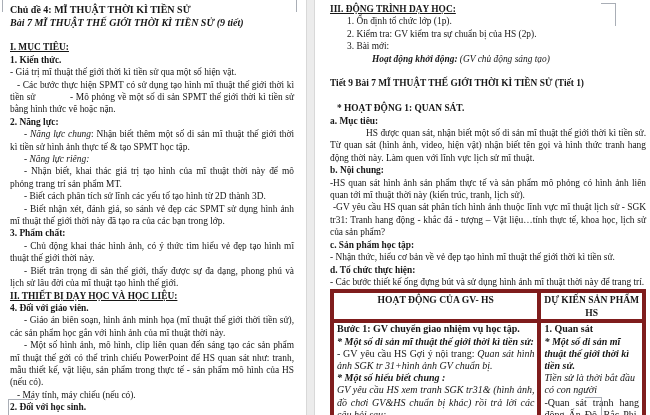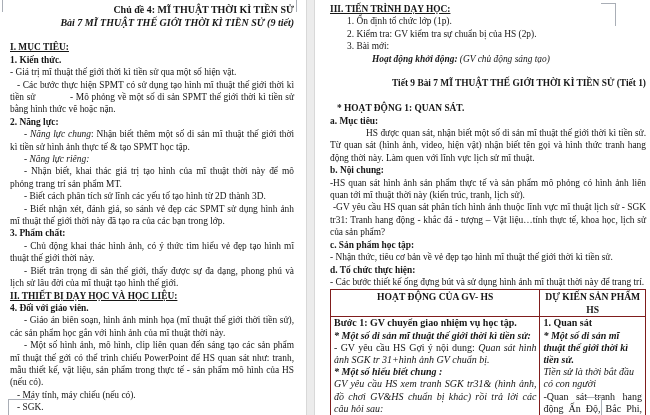--- a/index.html
+++ b/index.html
@@ -11,31 +11,31 @@
   .page{position:absolute;top:0;height:415px;background:#ffffff;box-sizing:border-box;overflow:hidden}
   .page-left{left:0;width:306px;padding:3px 12px 0 10px}
   .page-right{left:315px;width:335px;padding:3px 4px 0 15px}
   .gutter{position:absolute;left:306px;top:0;width:9px;height:415px;box-sizing:border-box;
     background:#ececec;border-left:1px solid #d8d8d8;border-right:1px solid #d8d8d8}
   .para{font-size:9.4px;line-height:12.4px;margin:0}
   .t{font-size:10px;line-height:13px}
   .b{font-weight:bold}
   .i{font-style:italic}
   .u{text-decoration:underline}
-  .c{text-align:right}
+  .c{text-align:left}
   .j{text-align:justify}
   .ind0{text-indent:3px}
   .ind1{text-indent:7px}
   .ind2{text-indent:14px}
   .ind3{text-indent:36px}
   .ind4{text-indent:42px}
   .list{padding-left:17px}
   .blank{height:12.4px}
   table.activity{border-collapse:collapse;width:100%;margin-top:1px;border:1.5px solid #000}
-  table.activity th,table.activity td{border:1px solid #7f1d1d;vertical-align:top;padding:0 3px}
+  table.activity th,table.activity td{border:4px solid #7f1d1d;vertical-align:top;padding:0 3px}
   table.activity th{font-size:9.6px;line-height:13px;text-align:center;font-weight:bold;padding:0 2px}
   td .para{font-size:10px;line-height:12.2px}
   .col-gv{width:66.5%}
   .col-sp{width:33.5%}
   .mark{position:absolute;pointer-events:none}
   .mark-tl-p1{left:2px;top:0;width:10px;height:12px;border-left:1px solid #a9aeb6}
   .mark-tr-p1{left:296px;top:0;width:1px;height:12px;border-left:1px solid #a9aeb6}
   .mark-bl-p1{left:8px;top:399px;width:24px;height:15px;border-left:1px solid #a9aeb6;border-top:1px solid #a9aeb6}
   .mark-tr-p2{left:601px;top:3px;width:14px;height:22px;border-right:1px solid #a9aeb6;border-top:1px solid #a9aeb6}
   .mark-br-p2{left:585px;top:397px;width:16px;height:17px;border-right:1px solid #a9aeb6;border-top:1px solid #a9aeb6}
@@ -59,60 +59,61 @@
       <div class="para ind2"><span>- Biết cách phân tích sử lĩnh các yếu tố tạo hình từ 2D thành 3D.</span></div>
       <div class="para j ind2"><span>- Biết nhận xét, đánh giá, so sánh vẻ đẹp các SPMT sử dụng hình ảnh mĩ thuật thế giới thời này đã tạo ra của các bạn trong lớp.</span></div>
       <div class="para b"><span>3. Phẩm chất:</span></div>
       <div class="para j ind2"><span>- Chủ động khai thác hình ảnh, có ý thức tìm hiểu vẻ đẹp tạo hình mĩ thuật thế giới thời này.</span></div>
       <div class="para j ind2"><span>- Biết trân trọng di sản thế giới, thấy được sự đa dạng, phong phú và lịch sử lâu đời của mĩ thuật tạo hình thế giới.</span></div>
       <div class="para b"><span class="u">II. THIẾT BỊ DẠY HỌC VÀ HỌC LIỆU:</span></div>
       <div class="para b"><span>4. Đối với giáo viên.</span></div>
       <div class="para j ind2"><span>- Giáo án biên soạn, hình ảnh minh họa (mĩ thuật thế giới thời tiền sử), các sản phẩm học gắn với hình ảnh của mĩ thuật thời này.</span></div>
       <div class="para j ind2"><span>- Một số hình ảnh, mô hình, clip liên quan đến sáng tạo các sản phẩm mĩ thuật thế gới có thể trình chiếu PowerPoint để HS quan sát như: tranh, mẫu thiết kế, vật liệu, sản phẩm trong thực tế - sản phẩm mô hình của HS (nếu có).</span></div>
       <div class="para ind1"><span>- Máy tính, máy chiếu (nếu có).</span></div>
+      <div class="para b"><span>2. Đối với học sinh.</span></div>
       <div class="para ind1"><span>- SGK.</span></div>
     </div>
 </div>
 
 <div class="gutter"></div>
 
 <div class="page page-right">
   <div>
-      <div class="para b"><span class="u">III. TIẾN TRÌNH DẠY HỌC:</span></div>
+      <div class="para b"><span class="u">III. ĐỘNG TRÌNH DẠY HỌC:</span></div>
       <div class="para list"><span>1.  Ổn định tổ chức lớp (1p).</span></div>
       <div class="para list"><span>2.  Kiểm tra: GV kiểm tra sự chuẩn bị của HS (2p).</span></div>
       <div class="para list"><span>3.  Bài mới:</span></div>
       <div class="para ind4"><span class="b i">Hoạt động khởi động: </span><span class="i">(GV chủ động sáng tạo)</span></div>
       <div class="para blank"></div>
       <div class="para c b"><span>Tiết 9 Bài 7 MĨ THUẬT THẾ GIỚI THỜI KÌ TIỀN SỬ (Tiết 1)</span></div>
       <div class="para blank"></div>
       <div class="para b ind1"><span>* HOẠT ĐỘNG 1: QUAN SÁT.</span></div>
       <div class="para b"><span>a. Mục tiêu:</span></div>
       <div class="para j ind3"><span>HS được quan sát, nhận biết một số di sản mĩ thuật thế giới thời kì tiền sử. Từ quan sát (hình ảnh, video, hiện vật) nhận biết tên gọi và hình thức tranh hang động thời này. Làm quen với lĩnh vực lịch sử mĩ thuật.</span></div>
       <div class="para b"><span>b. Nội chung:</span></div>
       <div class="para j"><span>-HS quan sát hình ảnh sản phẩm thực tế và sản phẩm mô phỏng có hình ảnh liên quan tới mĩ thuật thời này (kiến trúc, tranh, lịch sử).</span></div>
       <div class="para j ind0"><span>-GV yêu cầu HS quan sát phân tích hình ảnh thuộc lĩnh vực mĩ thuật lịch sử - SGK tr31: Tranh hang động - khắc đá - tượng – Vật liệu…tính thực tế, khoa học, lịch sử của sản phẩm?</span></div>
       <div class="para b"><span>c. Sản phẩm học tập:</span></div>
-      <div class="para j"><span>- Nhận thức, tiêu cơ bản về vẻ đẹp tạo hình mĩ thuật thế giới thời kì tiền sử.</span></div>
+      <div class="para j"><span>- Nhận thức, hiểu cơ bản về vẻ đẹp tạo hình mĩ thuật thế giới thời kì tiền sử.</span></div>
       <div class="para b"><span>d. Tổ chức thực hiện:</span></div>
       <div class="para j"><span>- Các bước thiết kế ống đựng bút và sử dụng hình ảnh mĩ thuật thời này để trang trí.</span></div>
     </div>
   <table class="activity">
     <thead>
       <tr>
         <th class="col-gv">HOẠT ĐỘNG CỦA GV- HS</th>
         <th class="col-sp">DỰ KIẾN SẢN PHẨM HS</th>
       </tr>
     </thead>
     <tbody>
       <tr>
         <td>
             <div class="para b"><span>Bước 1: GV chuyển giao nhiệm vụ học tập.</span></div>
             <div class="para b i"><span>* Một số di sản mĩ thuật thế giới thời kì tiền sử:</span></div>
-            <div class="para j"><span>- GV yêu cầu HS Gợi ý nội dung: </span><span class="i">Quan sát hình ảnh SGK tr 31+hình ảnh GV chuẩn bị.</span></div>
+            <div class="para j"><span>- GV yêu cầu HS Gợi ý nội trang: </span><span class="i">Quan sát hình ảnh SGK tr 31+hình ảnh GV chuẩn bị.</span></div>
             <div class="para b i"><span>* Một số hiểu biết chung :</span></div>
             <div class="para i j"><span>GV yêu cầu HS xem tranh SGK tr31&amp; (hình ảnh, đồ chơi GV&amp;HS chuẩn bị khác) rồi trả lời các câu hỏi sau:</span></div>
           </td>
         <td>
             <div class="para b"><span>1. Quan sát</span></div>
             <div class="para b i"><span>* Một số di sản mĩ thuật thế giới thời kì tiền sử.</span></div>
             <div class="para i"><span>Tiền sử là thời bắt đầu có con người</span></div>
             <div class="para j"><span>-Quan sát tranh hang động Ấn Độ, Bắc Phi, Tượng đá nước Áo, Phù điêu ở Italia, Tượng voi ở Đức, Hình bàn tay ở hang đá</span></div>
           </td>
       </tr>

